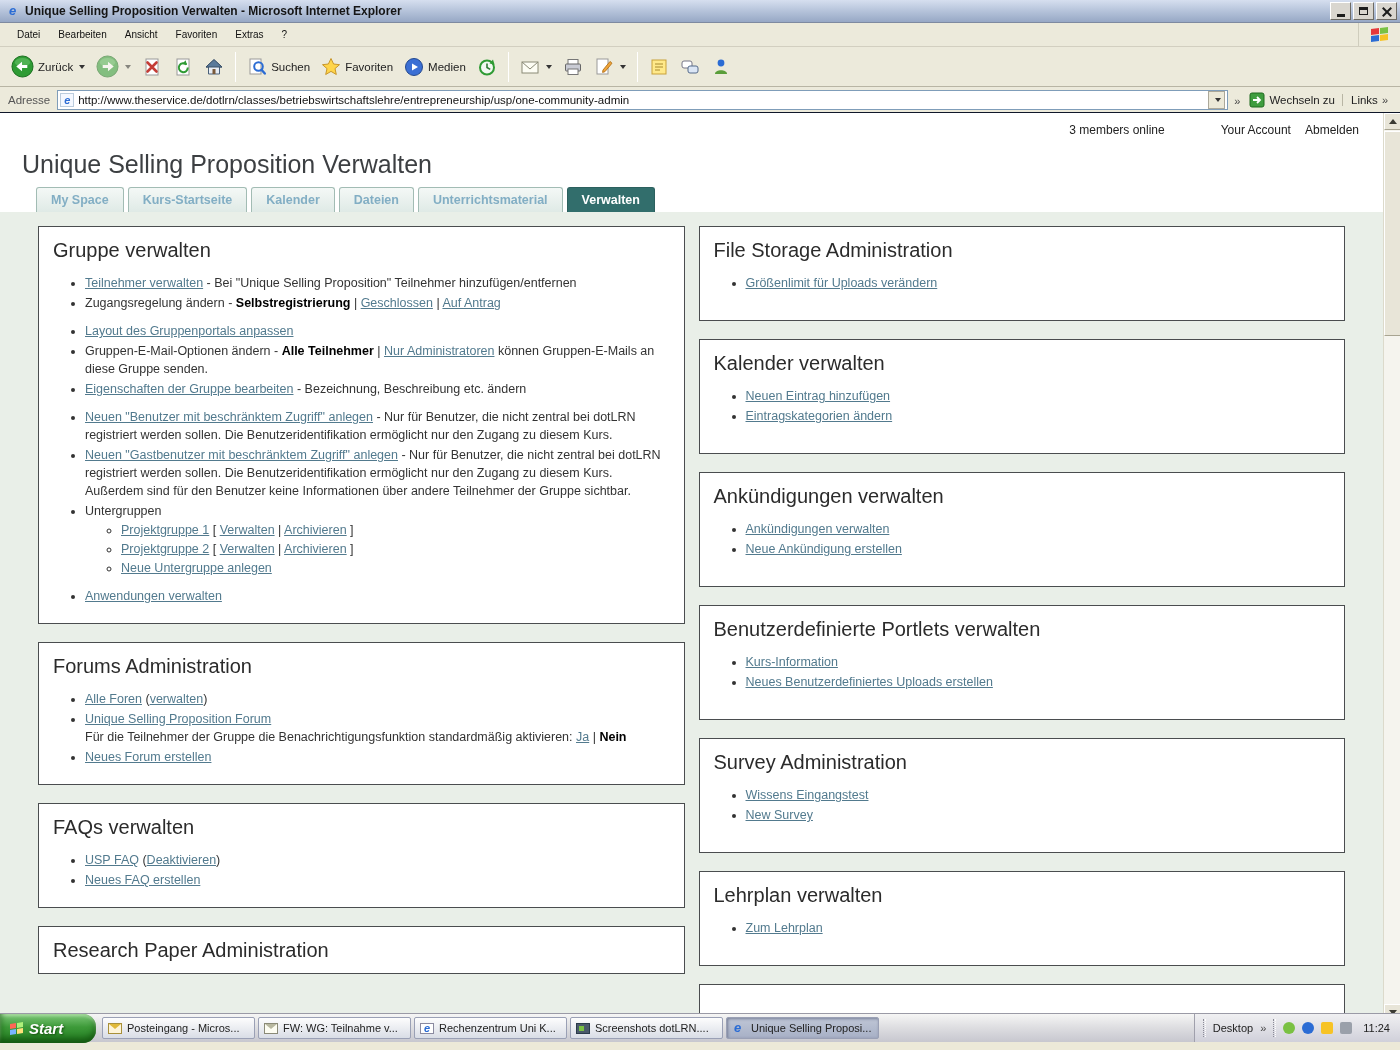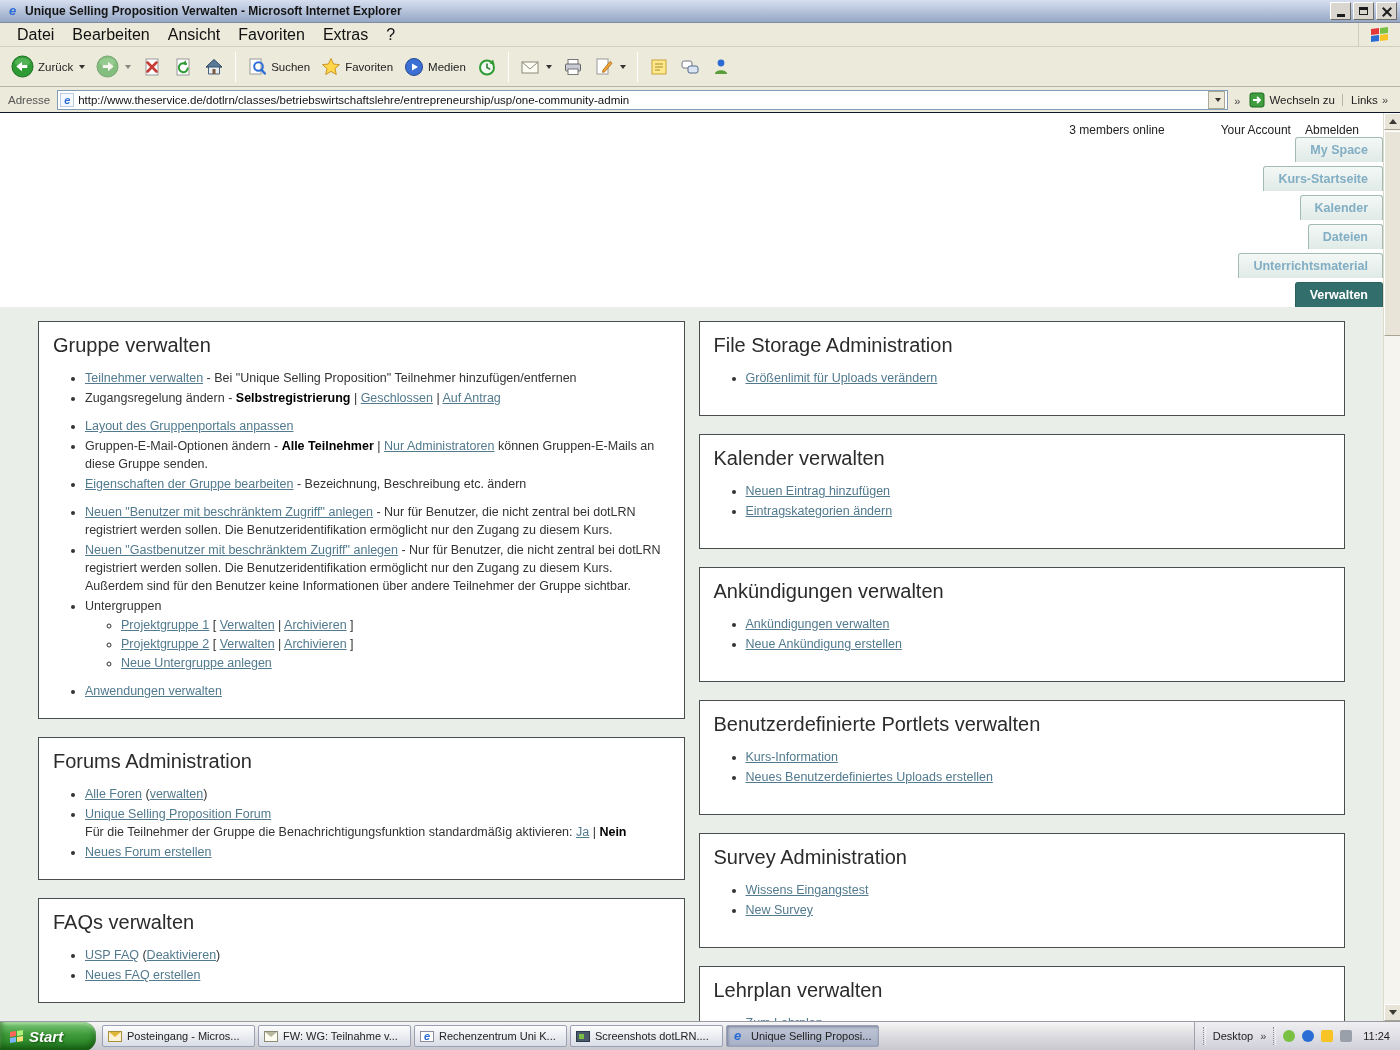--- a/index.html
+++ b/index.html
@@ -17,21 +17,21 @@
   .glyph-min{width:8px;height:3px;background:#1c1c1c;margin-top:9px;}
   .glyph-restore{width:9px;height:8px;border:1px solid #1c1c1c;border-top-width:3px;}
   .glyph-close{position:relative;width:11px;height:11px;}
   .glyph-close::before,.glyph-close::after{content:"";position:absolute;left:5px;top:0;width:2px;height:12px;background:#1c1c1c;}
   .glyph-close::before{transform:rotate(45deg);}
   .glyph-close::after{transform:rotate(-45deg);}
 
   
   .menubar{position:absolute;top:23px;left:0;right:0;height:24px;background:#eceadb;border-bottom:1px solid #d2cfc0;
     display:flex;align-items:center;padding-left:8px;}
-  .menu-item{font-size:16px;color:#111;padding:4px 9px;}
+  .menu-item{font-size:10px;color:#111;padding:4px 9px;}
   .menu-logo{margin-left:auto;width:42px;height:23px;display:flex;align-items:center;justify-content:center;border-left:1px solid #cfcdbd;}
   .flag{display:grid;grid-template-columns:8px 8px;grid-template-rows:6px 6px;gap:1px;transform:skewY(-6deg);}
   .flag span{display:block;}
   .flag span:nth-child(1){background:#e5383b;}
   .flag span:nth-child(2){background:#7ac143;}
   .flag span:nth-child(3){background:#2b6cd4;}
   .flag span:nth-child(4){background:#f7c325;}
 
   
   .toolbar{position:absolute;top:47px;left:0;right:0;height:40px;background:#eceadb;border-bottom:1px solid #b8b5a4;
@@ -53,21 +53,21 @@
   .chev::after{content:"»";font-size:11px;color:#444;}
   .go-btn{display:flex;align-items:center;gap:4px;font-size:11.5px;color:#222;padding:0 7px;}
   .links-zone{display:flex;align-items:center;gap:4px;border-left:1px solid #b8b5a4;padding:0 6px 0 8px;font-size:11.5px;color:#222;}
 
   
   .viewport{position:absolute;top:113px;left:0;right:17px;bottom:29px;background:#fff;overflow:hidden;display:flex;flex-direction:column;}
   .page-top{display:flex;justify-content:flex-end;align-items:center;padding:10px 24px 0 0;font-size:12px;color:#222;}
   .page-top .acct{margin-left:56px;}
   .page-top .out{margin-left:14px;}
   .page-title{font-size:25px;color:#3c3f42;margin:13px 0 8px 22px;font-weight:400;}
-  .tabs{display:flex;gap:4px;margin-left:36px;align-items:flex-end;flex-direction:column;}
+  .tabs{display:flex;gap:4px;margin-left:36px;align-items:flex-end;}
   .tab{font-size:12.5px;font-weight:bold;color:#82aec4;background:linear-gradient(180deg,#f4f8f6,#dfeae6);
     border:1px solid #a2bcb4;border-bottom:none;border-radius:3px 3px 0 0;padding:5px 14px 5px;}
   .tab.active{background:#326e6c;color:#fff;border-color:#2c605e;}
   .tab-bar{height:13px;background:#a3b7a6;}
   .content{flex:1;background:#e9efe8;display:flex;gap:14px;padding:14px 38px 30px;align-items:flex-start;}
   .col{flex:1;min-width:0;}
 
   .box{background:#fff;border:1px solid #4a4d4f;margin-bottom:18px;}
   .box.partial{min-height:48px;}
   .box-title{font-size:20px;color:#2b2b2b;padding:12px 14px 6px;font-weight:400;}
@@ -84,21 +84,21 @@
   
   .scrollbar{position:absolute;top:113px;right:0;width:17px;bottom:29px;background:#f5f4ee;border-left:1px solid #dcdacb;}
   .sb-btn{position:absolute;left:0;width:17px;height:17px;background:#e8e5d8;border:1px solid;border-color:#fff #a8a491 #a8a491 #fff;
     display:flex;align-items:center;justify-content:center;}
   .sb-up{top:0;}.sb-down{bottom:0;}
   .tri-up{width:0;height:0;border-left:4px solid transparent;border-right:4px solid transparent;border-bottom:5px solid #3a3a33;}
   .tri-down{width:0;height:0;border-left:4px solid transparent;border-right:4px solid transparent;border-top:5px solid #3a3a33;}
   .sb-thumb{position:absolute;top:18px;left:0;width:17px;height:205px;background:#e8e5d8;border:1px solid;border-color:#fff #a8a491 #a8a491 #fff;}
 
   
-  .taskbar{position:absolute;left:0;right:0;bottom:0;height:29px;z-index:10;display:flex;align-items:center;
+  .taskbar{position:absolute;left:0;right:0;bottom:8px;height:29px;z-index:10;display:flex;align-items:center;
     background:linear-gradient(180deg,#f6f6f5 0%,#dfdfe2 45%,#c7c7cf 100%);border-top:1px solid #9a9aa6;}
   .start-btn{height:29px;min-width:96px;padding:0 18px 0 10px;border-radius:0 13px 13px 0;display:flex;align-items:center;gap:6px;
     background:linear-gradient(180deg,#7ec87a 0%,#3d9a39 45%,#217c20 100%);
     box-shadow:inset 0 -4px 7px #14540f, inset 0 2px 3px #b6e8ae;color:#fff;font-weight:bold;font-style:italic;font-size:15px;
     text-shadow:1px 1px 2px #16520f;margin-right:6px;}
   .start-flag{display:grid;grid-template-columns:6px 6px;grid-template-rows:5px 5px;gap:1px;transform:skewY(-8deg);}
   .start-flag span{display:block;}
   .start-flag span:nth-child(1){background:#ff6655;}
   .start-flag span:nth-child(2){background:#aef07a;}
   .start-flag span:nth-child(3){background:#7ab5ff;}
@@ -292,20 +292,21 @@
     <span class="chev"></span>
   </span>
 </div>
 
 <div class="viewport">
   <div class="page-top">
     <span>3 members online</span>
     <span class="acct">Your Account</span>
     <span class="out">Abmelden</span>
   </div>
+  <div class="page-title">Unique Selling Proposition Verwalten</div>
   <div class="tabs">
     <span class="tab">My Space</span>
     <span class="tab">Kurs-Startseite</span>
     <span class="tab">Kalender</span>
     <span class="tab">Dateien</span>
     <span class="tab">Unterrichtsmaterial</span>
     <span class="tab active">Verwalten</span>
   </div>
   <div class="tab-bar"></div>
   <div class="content">

